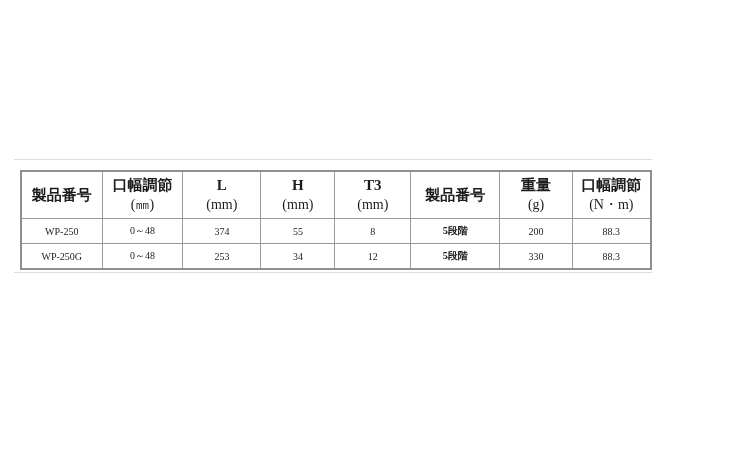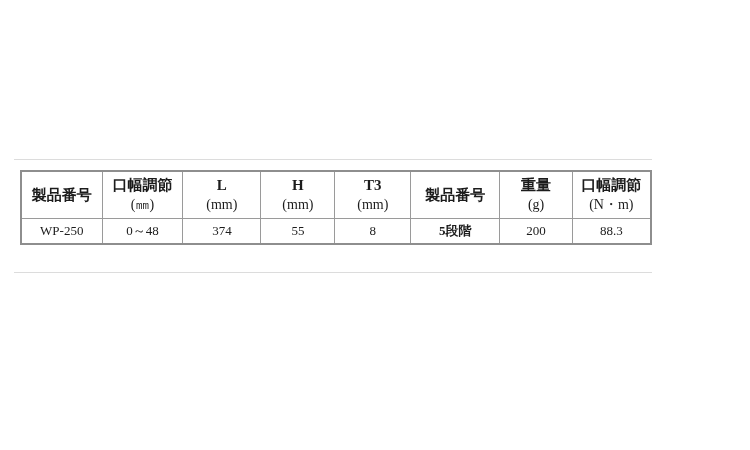--- a/index.html
+++ b/index.html
@@ -49,21 +49,21 @@
     font-size: 15px;
     font-weight: 700;
     line-height: 19px;
   }
   table.spec thead th .h-sub {
     font-weight: 400;
     font-size: 14px;
   }
   table.spec tbody td {
     height: 24px;
-    font-size: 13px;
+    font-size: 10px;
     font-weight: 400;
   }
   
   table.spec tbody td:nth-child(6) {
     font-weight: 700;
   }
 </style>
 </head>
 <body>
 
@@ -120,15 +120,25 @@
         <tr>
           <td>WP-250</td>
           <td>0～48</td>
           <td>374</td>
           <td>55</td>
           <td>8</td>
           <td>5段階</td>
           <td>200</td>
           <td>88.3</td>
         </tr>
+        <tr>
+          <td>WP-250G</td>
+          <td>0～48</td>
+          <td>253</td>
+          <td>34</td>
+          <td>12</td>
+          <td>5段階</td>
+          <td>330</td>
+          <td>88.3</td>
+        </tr>
       </tbody>
   </table>
 </div>
 
 </body></html>

